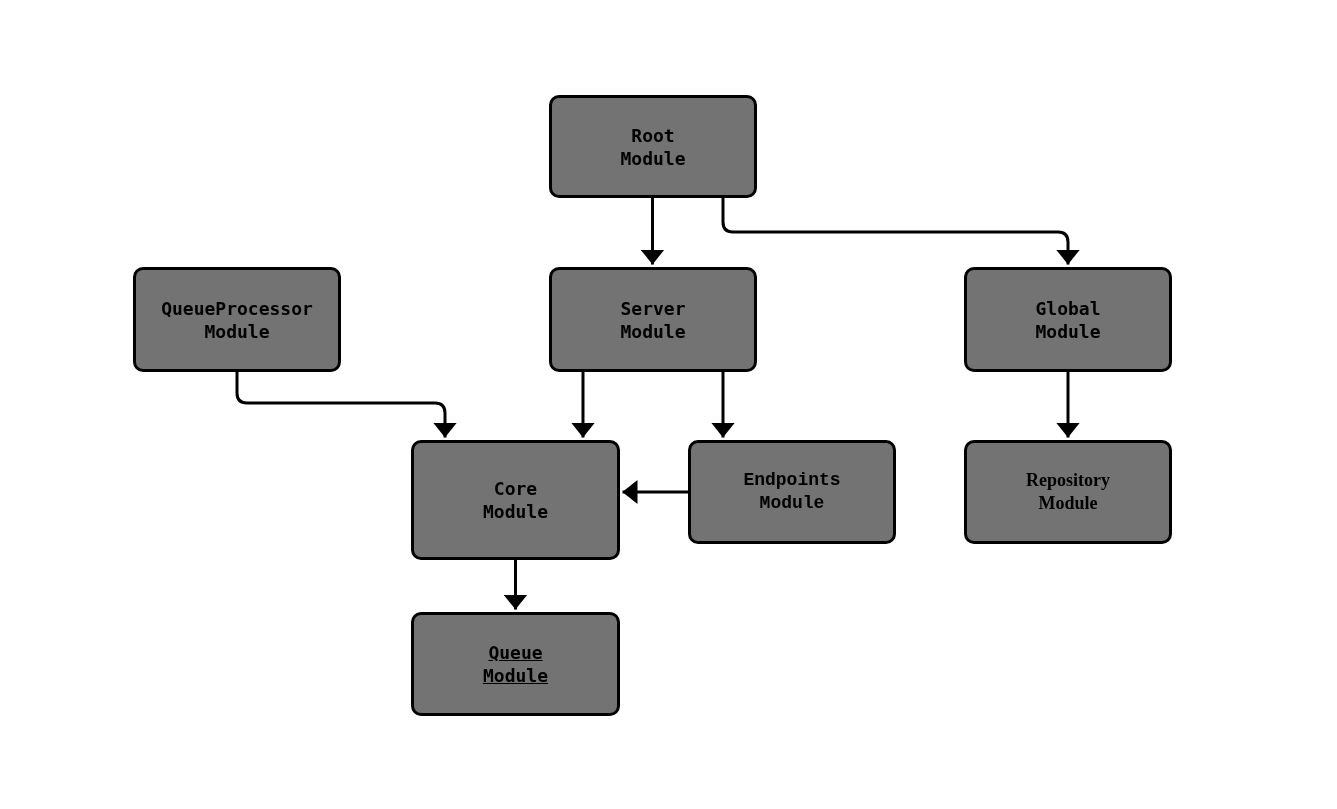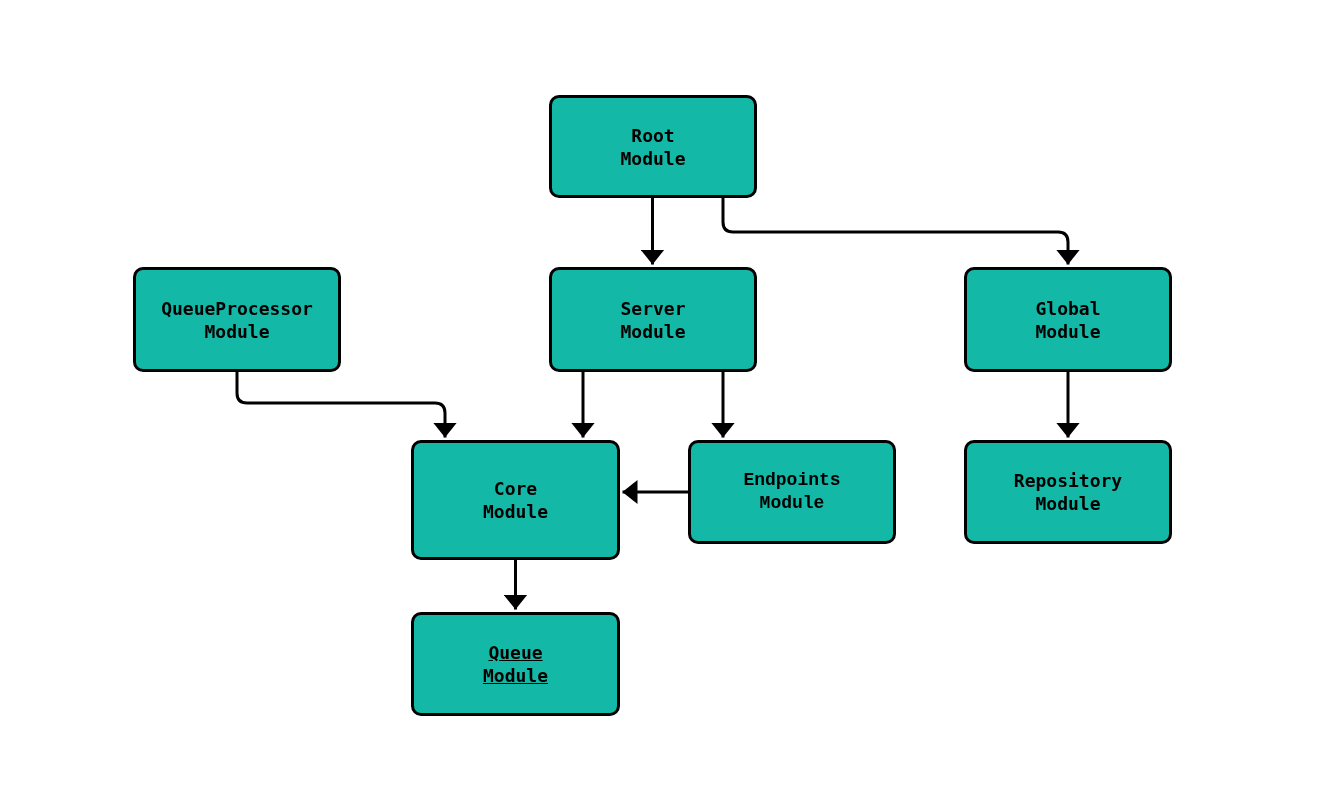--- a/index.html
+++ b/index.html
@@ -24,41 +24,41 @@
   }
   .edges-layer path.edge {
     fill: none;
     stroke: #000000;
     stroke-width: 3;
     stroke-linecap: square;
   }
   .node {
     position: absolute;
     box-sizing: border-box;
-    background: #14b8a6;
+    background: #737373;
     border: 3px solid #000000;
     border-radius: 10px;
     display: flex;
     align-items: center;
     justify-content: center;
     text-align: center;
     font-size: 18px;
     font-weight: bold;
     line-height: 23px;
     color: #000000;
     white-space: pre-line;
   }
   
   .node-root           { left: 549px; top:  95px; width: 208px; height: 103px; }
   .node-queueprocessor { left: 133px; top: 267px; width: 208px; height: 105px; }
   .node-server         { left: 549px; top: 267px; width: 208px; height: 105px; }
   .node-global         { left: 964px; top: 267px; width: 208px; height: 105px; }
   .node-core           { left: 411px; top: 440px; width: 209px; height: 120px; }
   .node-endpoints      { left: 688px; top: 440px; width: 208px; height: 104px; font-family: Liberation Mono, monospace; }
-  .node-repository     { left: 964px; top: 440px; width: 208px; height: 104px; }
+  .node-repository     { left: 964px; top: 440px; width: 208px; height: 104px; font-family: Liberation Serif, serif; }
   .node-queue          { left: 411px; top: 612px; width: 209px; height: 104px; text-decoration: underline; }
 </style>
 </head>
 <body>
 
 <div class="canvas">
 
   <svg class="edges-layer" viewBox="0 0 1337 809" xmlns="http://www.w3.org/2000/svg">
     <defs>
       <marker id="arrow" viewBox="0 0 10 16" refX="9" refY="8" markerWidth="15" markerHeight="24" markerUnits="userSpaceOnUse" orient="auto">

